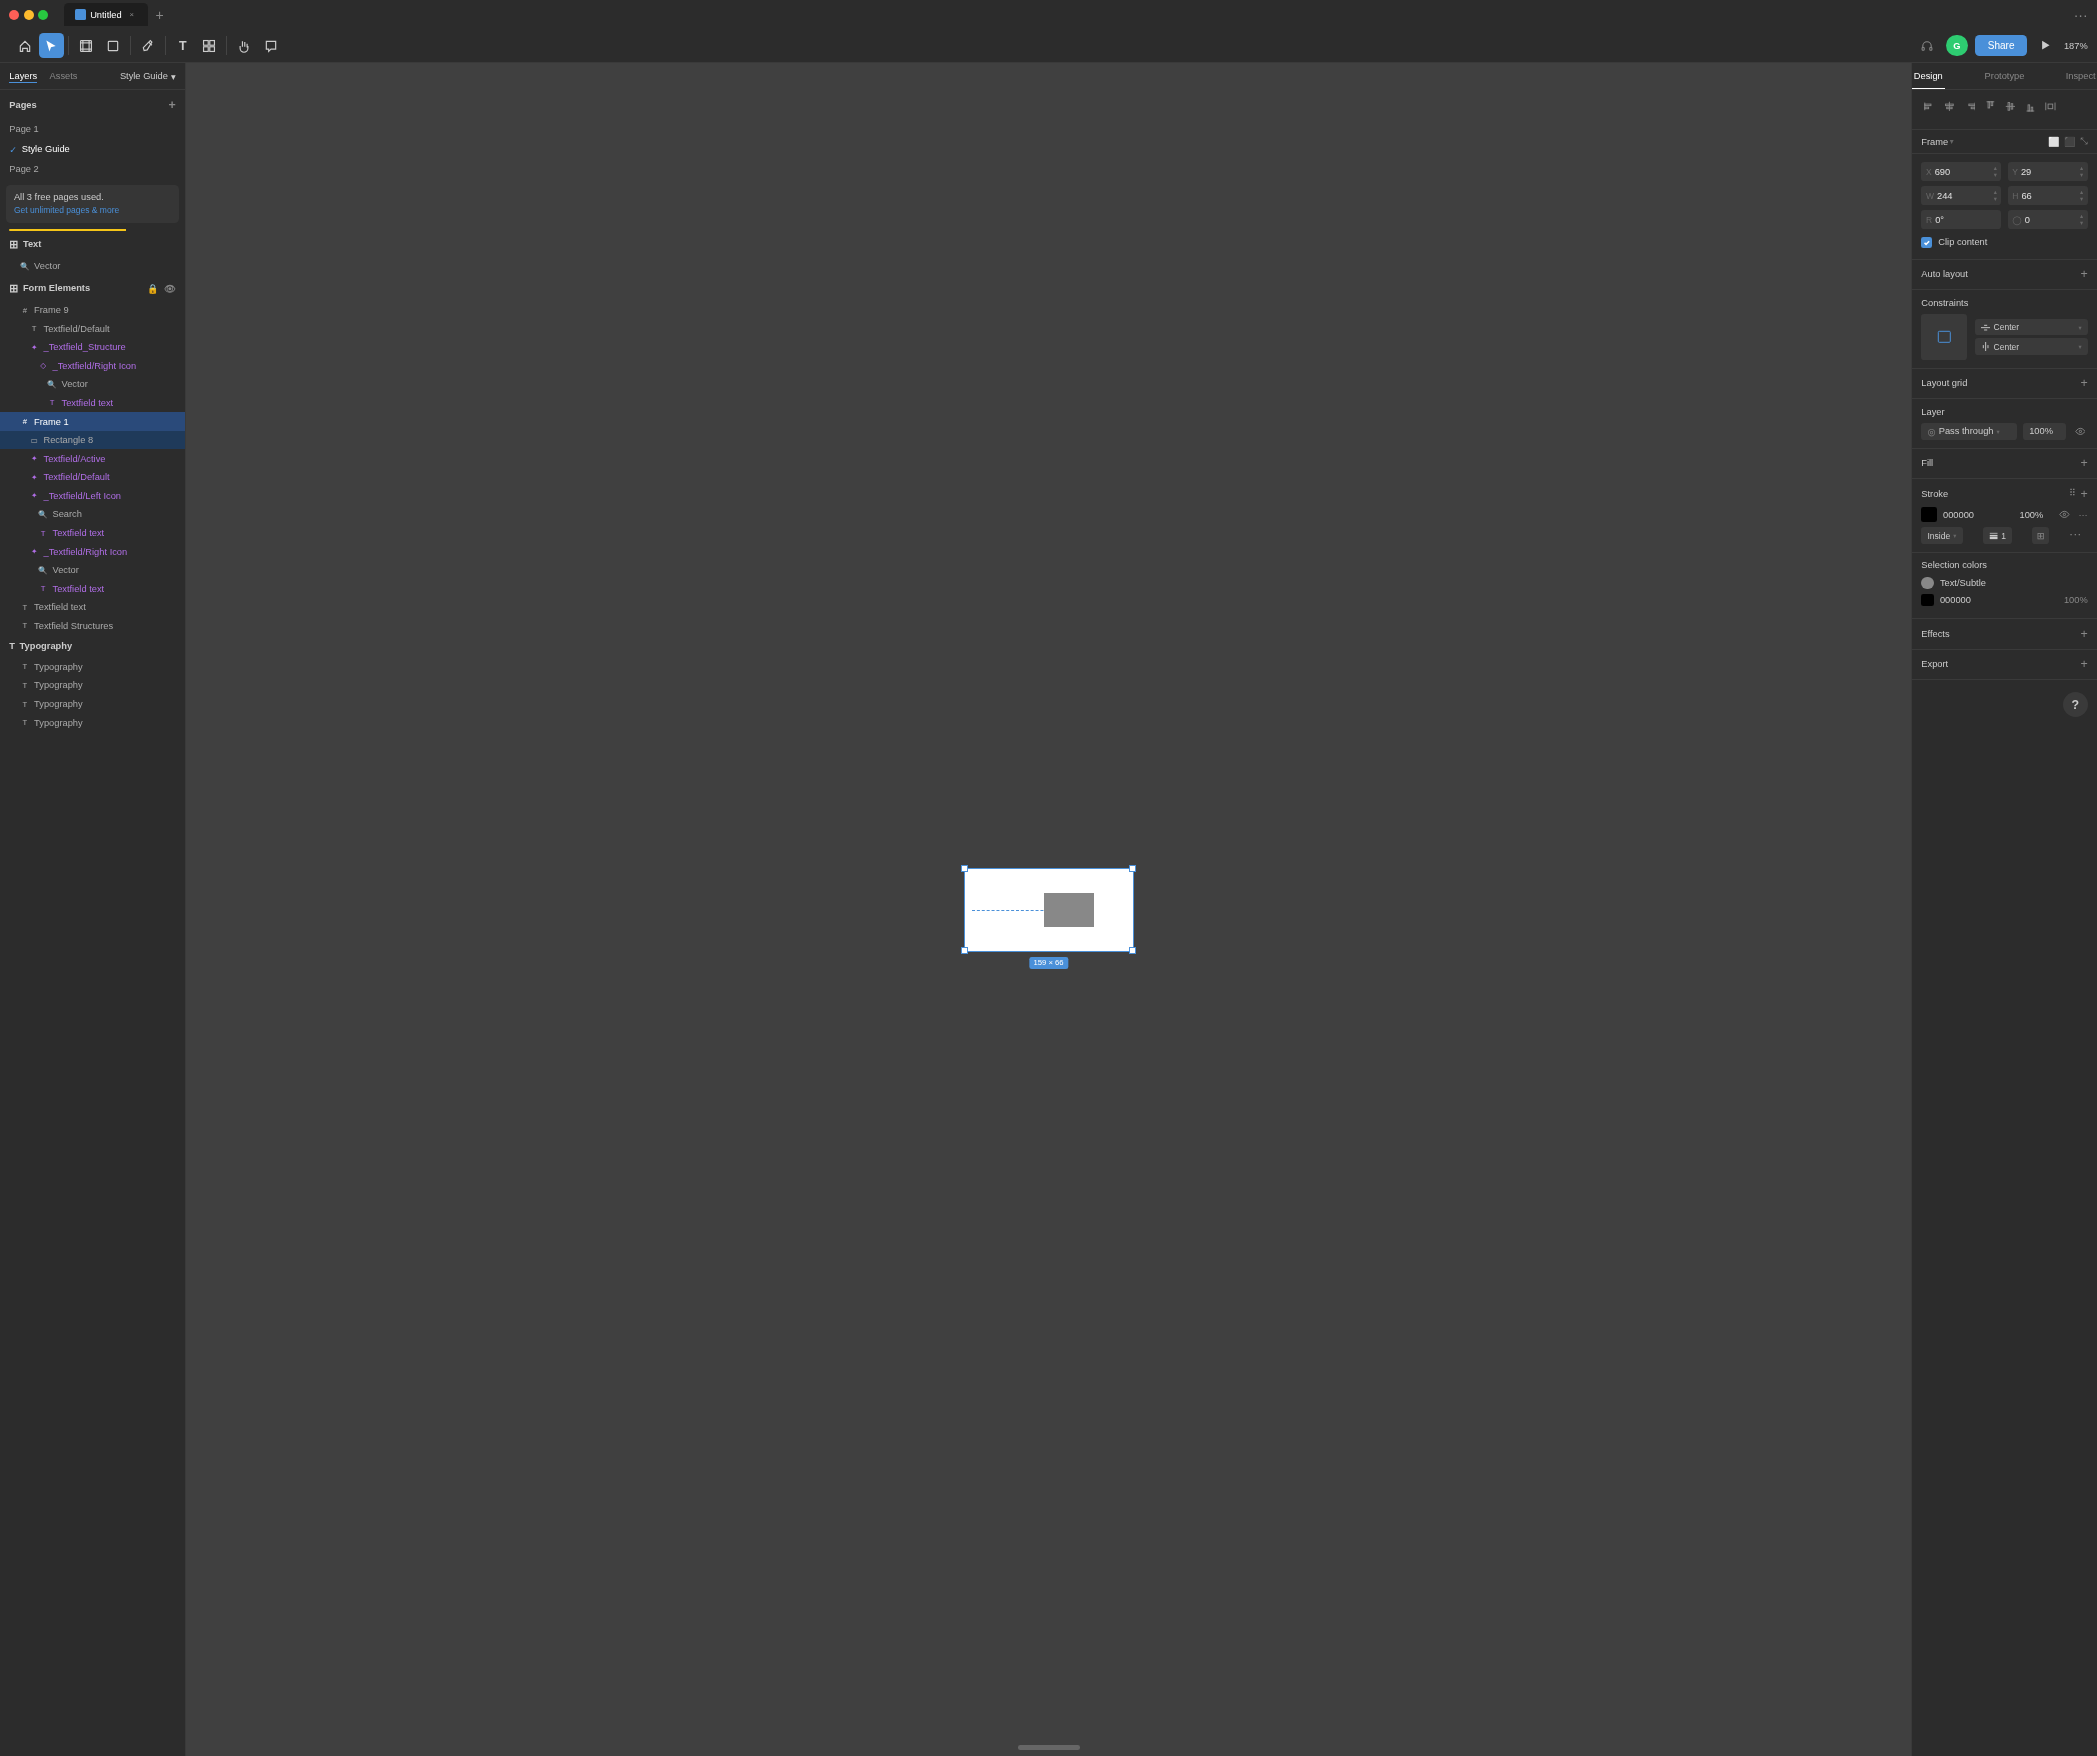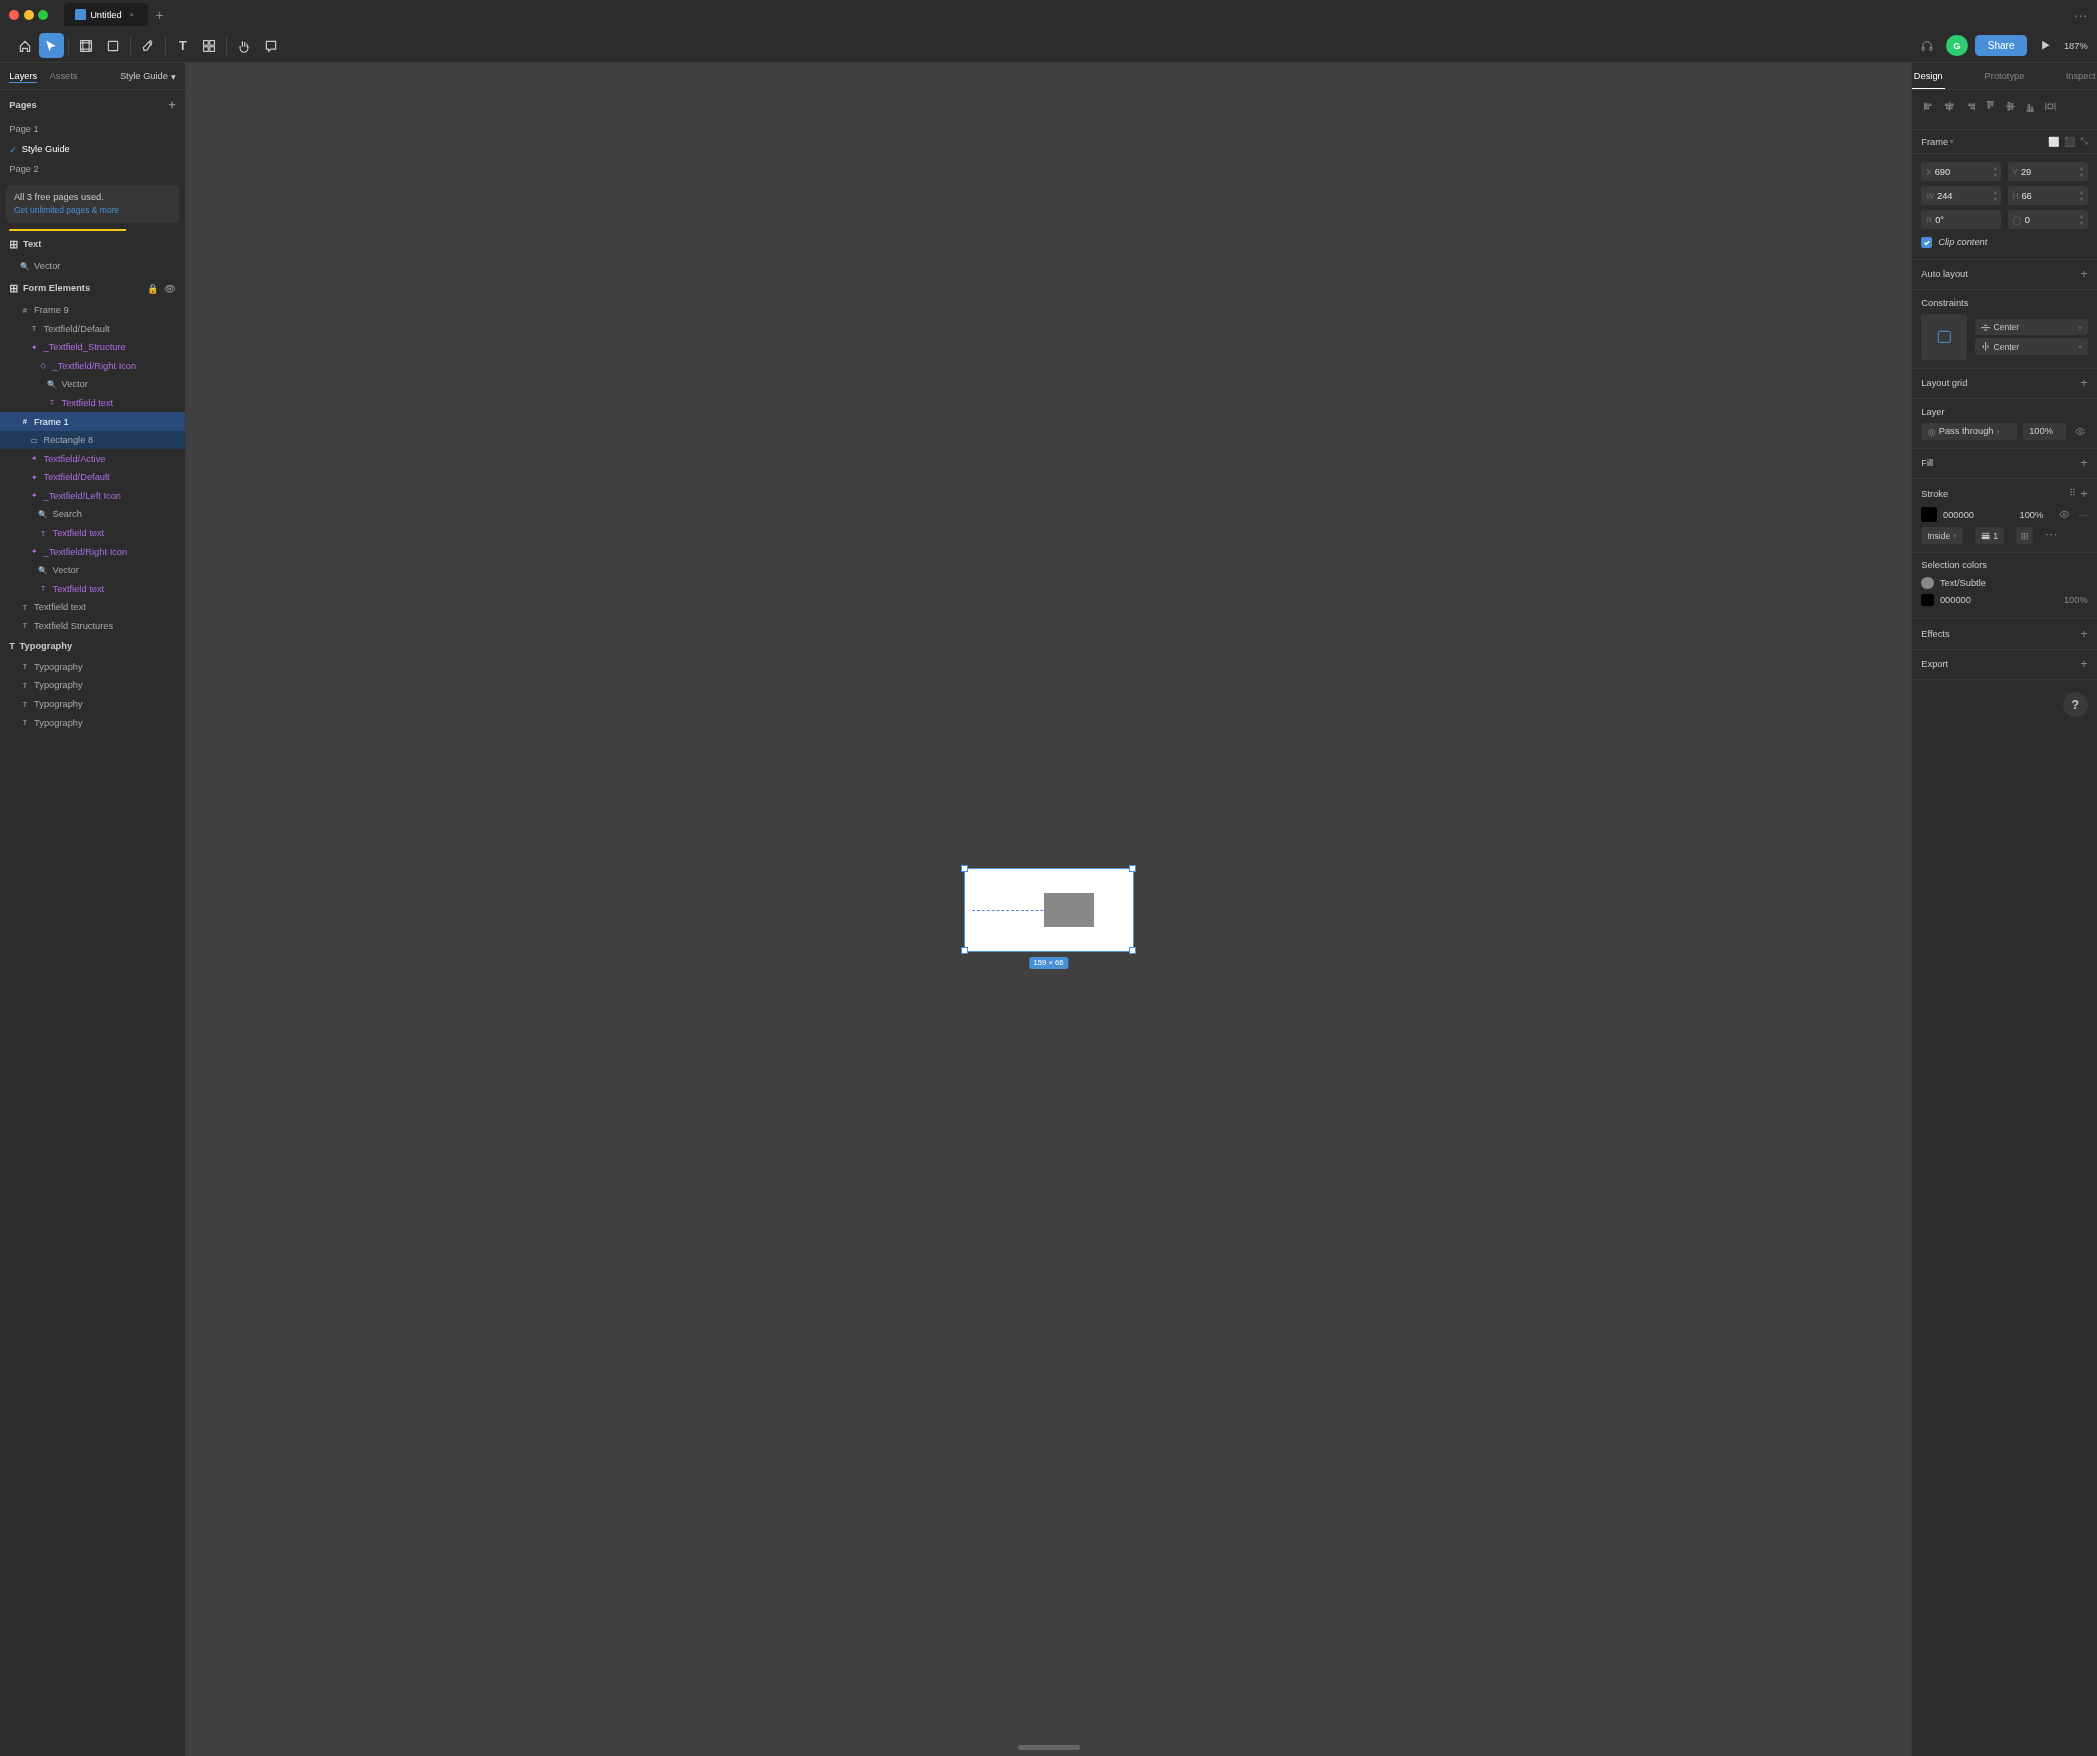--- a/index.html
+++ b/index.html
@@ -121,21 +121,21 @@
 
     
     .constraints-box { background: #3a3a3a; border-radius: 3.1px; width: 46px; height: 46px; position: relative; margin-right: 7.7px; flex-shrink: 0; }
     .constraints-box .inner { width: 12.4px; height: 12.4px; border: 1.5px solid #4a90d9; border-radius: 1.5px; position: absolute; top: 50%; left: 50%; transform: translate(-50%, -50%); }
     .constraints-row { display: flex; align-items: center; }
     .constraint-selects { display: flex; flex-direction: column; gap: 3.1px; flex: 1; }
     .constraint-select { display: flex; align-items: center; background: #3a3a3a; border-radius: 3.1px; padding: 3.1px 6.2px; font-size: 8.5px; color: #ccc; gap: 3.1px; cursor: pointer; }
     .constraint-select .arrow { font-size: 6.2px; color: #666; margin-left: auto; }
 
     
-    .checkbox-row { display: flex; align-items: center; gap: 6.2px; padding: 3.1px 0; font-style: italic; }
+    .checkbox-row { display: flex; align-items: center; gap: 6.2px; padding: 3.1px 0; }
     .checkbox { width: 10.8px; height: 10.8px; background: #4a90d9; border-radius: 2.3px; display: flex; align-items: center; justify-content: center; flex-shrink: 0; }
     .checkbox svg { width: 7.7px; height: 7.7px; }
     .checkbox-label { font-size: 9.3px; color: #ccc; }
 
     
     .layer-blend { display: flex; align-items: center; gap: 6.2px; }
     .blend-mode { display: flex; align-items: center; background: #3a3a3a; border-radius: 3.1px; padding: 3.1px 6.2px; font-size: 9.3px; color: #ccc; gap: 3.1px; cursor: pointer; flex: 1; }
     .blend-arrow { font-size: 6.2px; color: #666; }
     .opacity-field { display: flex; align-items: center; background: #3a3a3a; border-radius: 3.1px; padding: 3.1px 6.2px; font-size: 9.3px; color: #ccc; width: 43px; }
     .eye-btn { width: 15.5px; height: 15.5px; display: flex; align-items: center; justify-content: center; color: #888; cursor: pointer; }
@@ -644,21 +644,21 @@
         <span class="fill-value">000000</span>
         <span class="fill-opacity">100%</span>
         <div class="eye-btn">
           <svg width="10.8" height="10.8" viewBox="0 0 14 14" fill="none" stroke="currentColor" stroke-width="1.2">
               <path d="M1 7s2.5-4 6-4 6 4 6 4-2.5 4-6 4-6-4-6-4z"></path>
               <circle cx="7" cy="7" r="1.5"></circle>
             </svg>
         </div>
         <span style="color:#888;cursor:pointer;">···</span>
       </div>
-      <div style="display:flex;gap:12px;">
+      <div style="display:flex;gap:20px;">
         <div class="stroke-align">
           <span>Inside</span>
           <span style="font-size:6.2px;color:#666;">▾</span>
         </div>
         <div class="stroke-size">
           <svg width="9.3" height="9.3" viewBox="0 0 12 12" fill="none" stroke="currentColor" stroke-width="1">
               <line x1="1" y1="3" x2="11" y2="3" stroke-width="1"></line>
               <line x1="1" y1="6" x2="11" y2="6" stroke-width="2"></line>
               <line x1="1" y1="9" x2="11" y2="9" stroke-width="3"></line>
             </svg>

